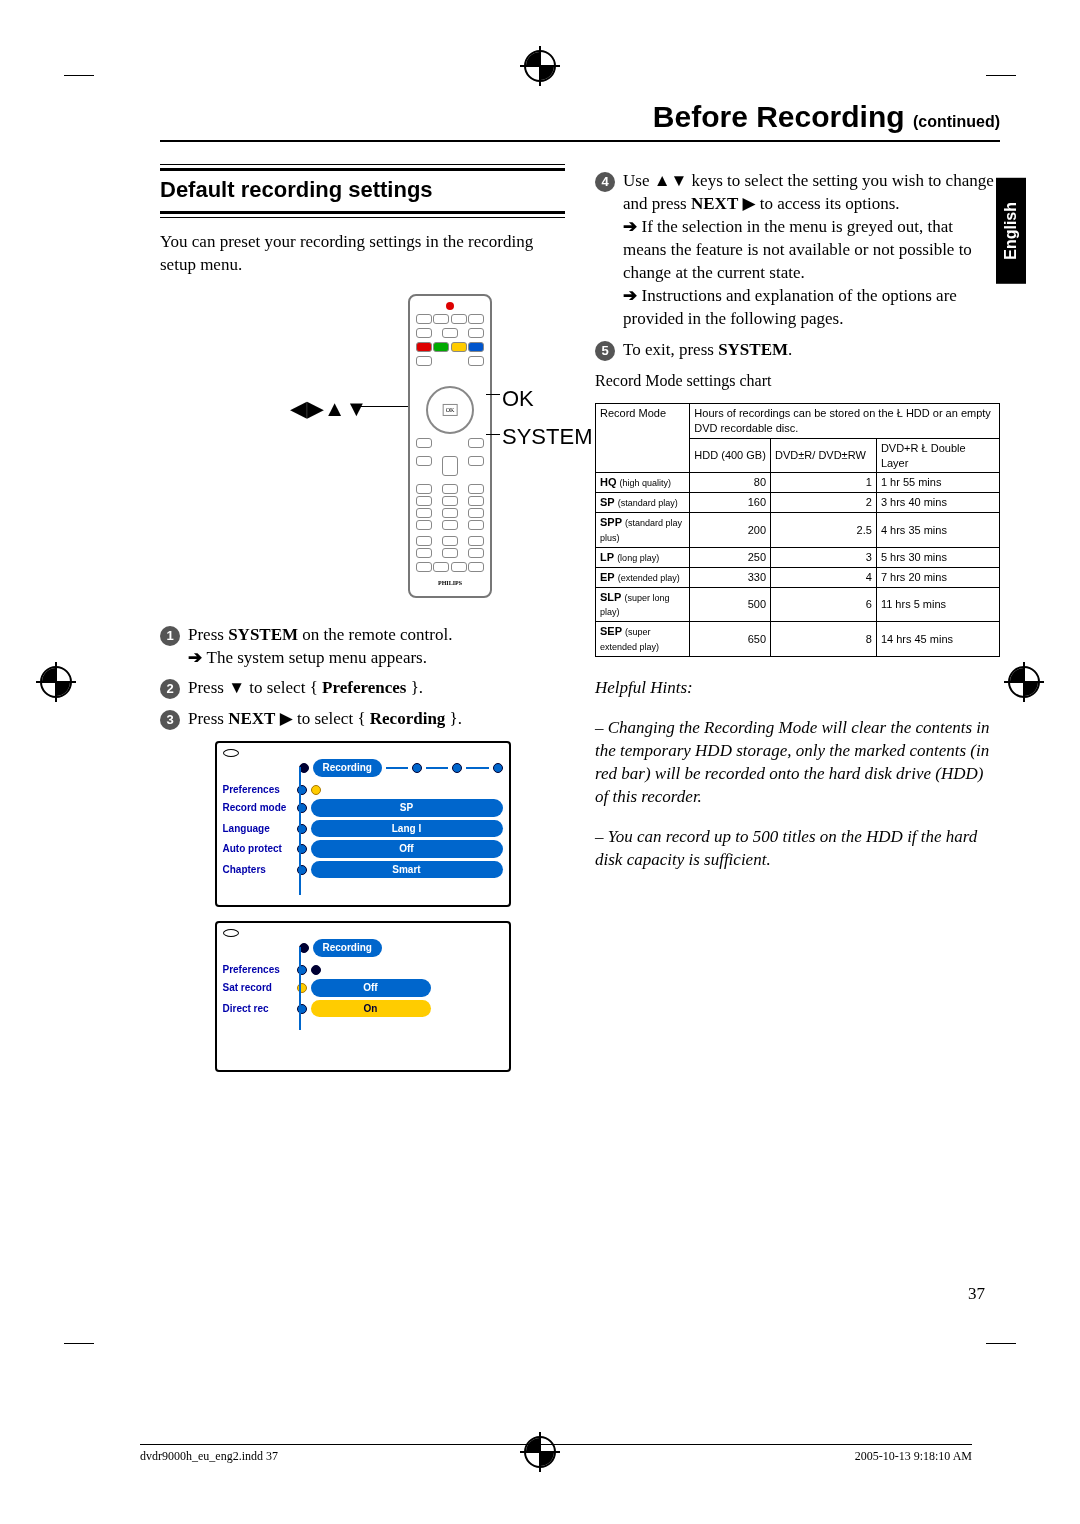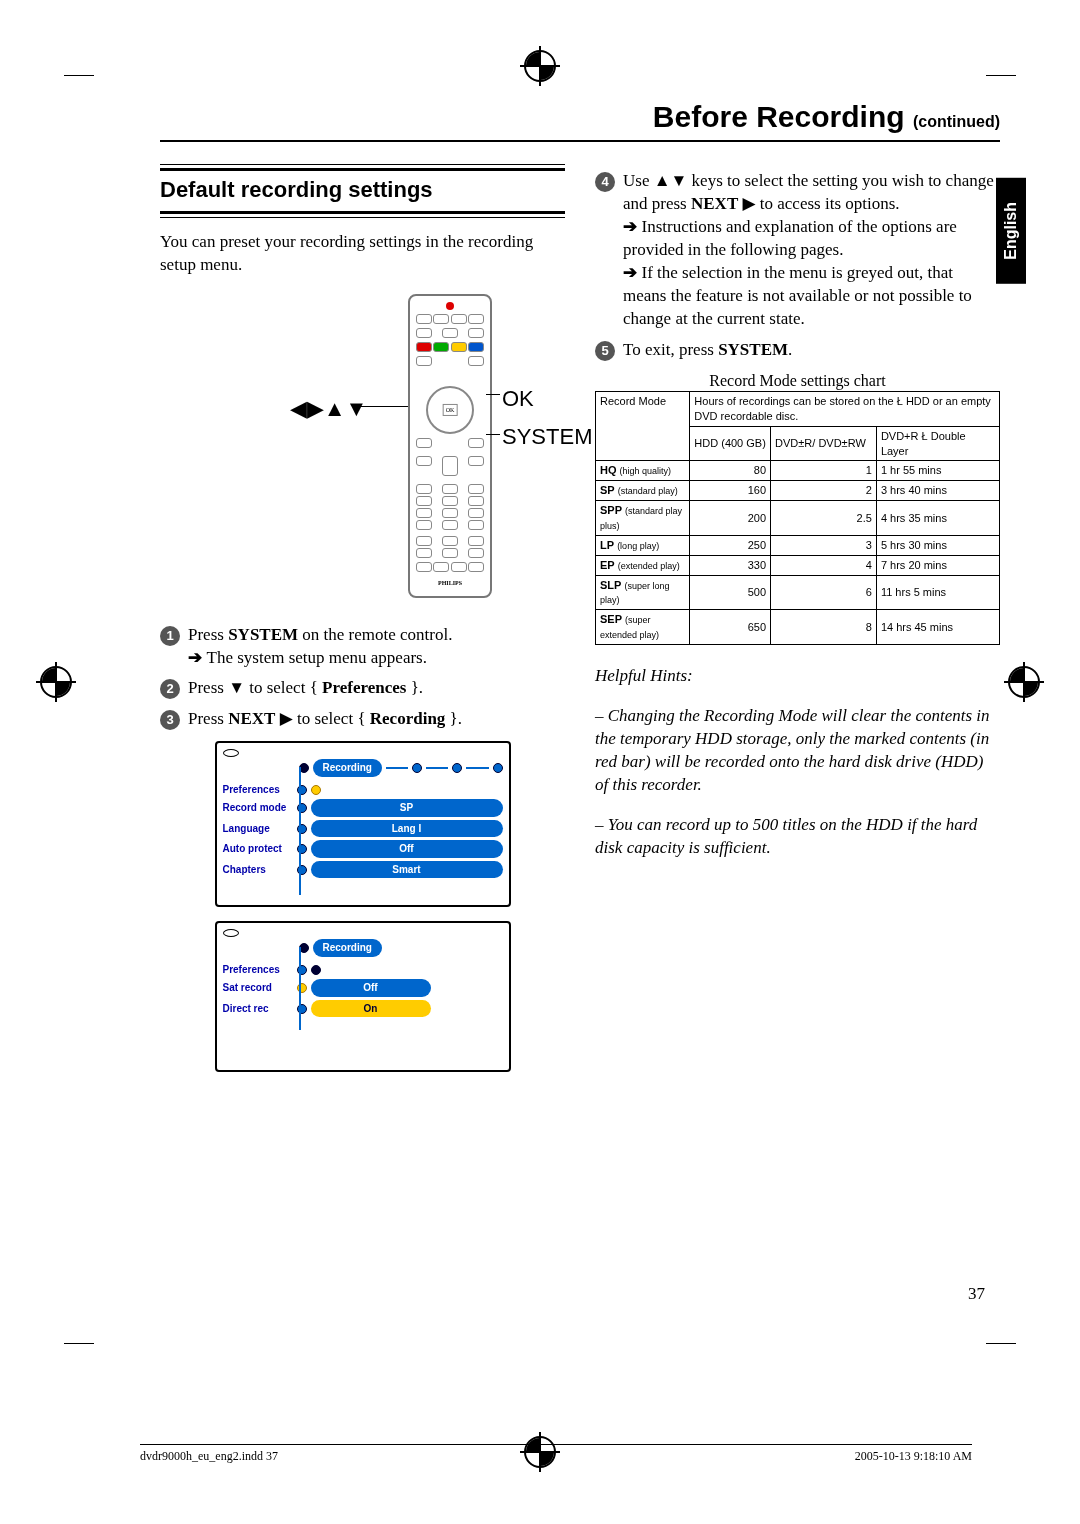--- a/index.html
+++ b/index.html
@@ -162,21 +162,21 @@
   .osd .pill-row { display:flex; align-items:center; margin:3px 0; gap:4px;}
   .osd .label { color:#00a; font-weight:bold; width:70px; font-size:10px;}
   .osd .dot { width:8px;height:8px;border-radius:50%;background:#06c; border:1px solid #003;}
   .osd .dot.gold { background:#fc0; border-color:#a70;}
   .osd .pill { background:#06c; color:#fff; border-radius:10px; padding:2px 10px; flex:1; text-align:center; font-weight:bold; font-size:10px;}
   .osd .hdr { background:#06c;color:#fff;font-weight:bold;border-radius:10px;padding:2px 10px;display:inline-block;font-size:10px;}
   .osd .topline { display:flex; align-items:center; gap:4px; margin:2px 0 6px 76px;}
   .osd .topline .seg { flex:1; height:2px; background:#06c;}
   .osd .vline { position:absolute; left:82px; top:24px; bottom:10px; width:2px; background:#06c;}
   .osd .oval { width:14px;height:6px;border:1px solid #000;border-radius:50%;}
-  .chart-caption { text-align:center; font-size:16px; margin: 6px 0 0 0;}
+  .chart-caption { text-align:left; font-size:16px; margin: 6px 0 12px 0;}
   table.record-table {
     border-collapse: collapse;
     width: 100%;
     font-family: Arial, sans-serif;
     font-size: 11px;
   }
   table.record-table th, table.record-table td {
     border: 1px solid #000;
     padding: 2px 4px;
     text-align: left;
@@ -445,22 +445,22 @@
           </div>
       </div>
 
     </div>
 
     <div class="col col-right">
       <div class="step">
         <span class="num">4</span>
         <span class="txt">
           <span>Use ▲▼ keys to select the setting you wish to change and press </span><b>NEXT</b><span> ▶ to access its options.</span>
+          <div class="arrow-bullet">If the selection in the menu is greyed out, that means the feature is not available or not possible to change at the current state.</div>
           <div class="arrow-bullet">Instructions and explanation of the options are provided in the following pages.</div>
-          <div class="arrow-bullet">If the selection in the menu is greyed out, that means the feature is not available or not possible to change at the current state.</div>
         </span>
       </div>
 
       <div class="step">
         <span class="num">5</span>
         <span class="txt">
           <span>To exit, press </span><b>SYSTEM</b><span>.</span>
         </span>
       </div>
 

